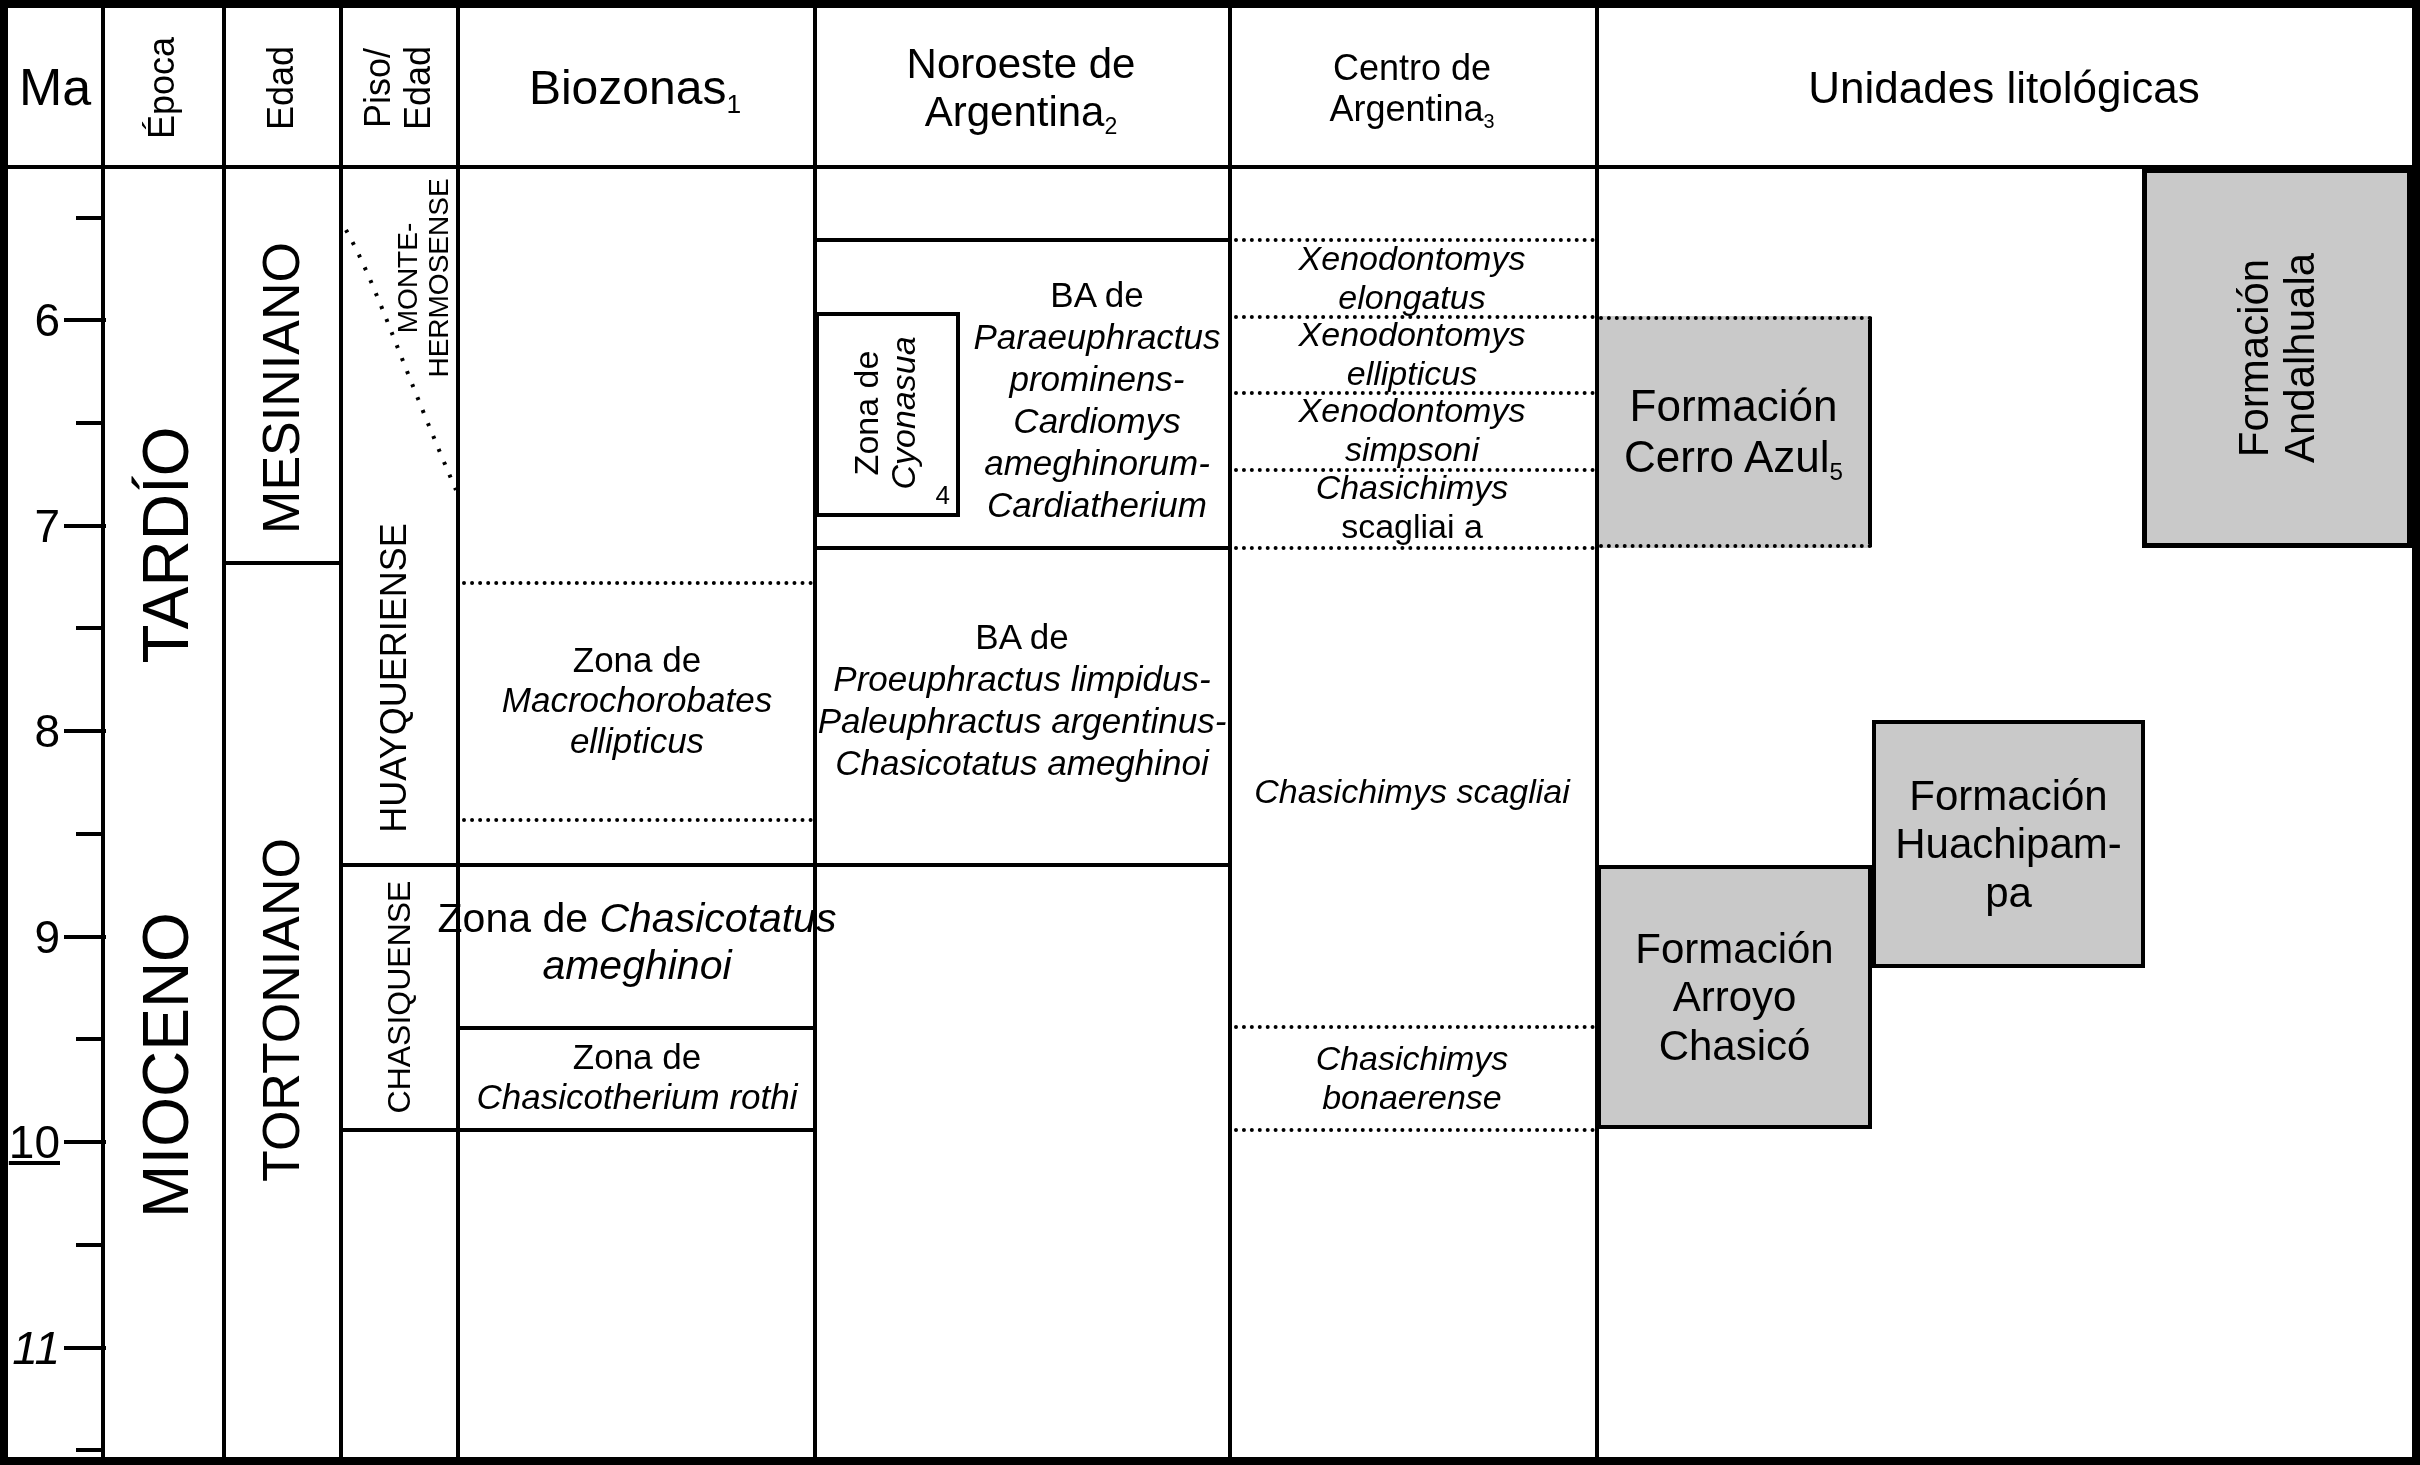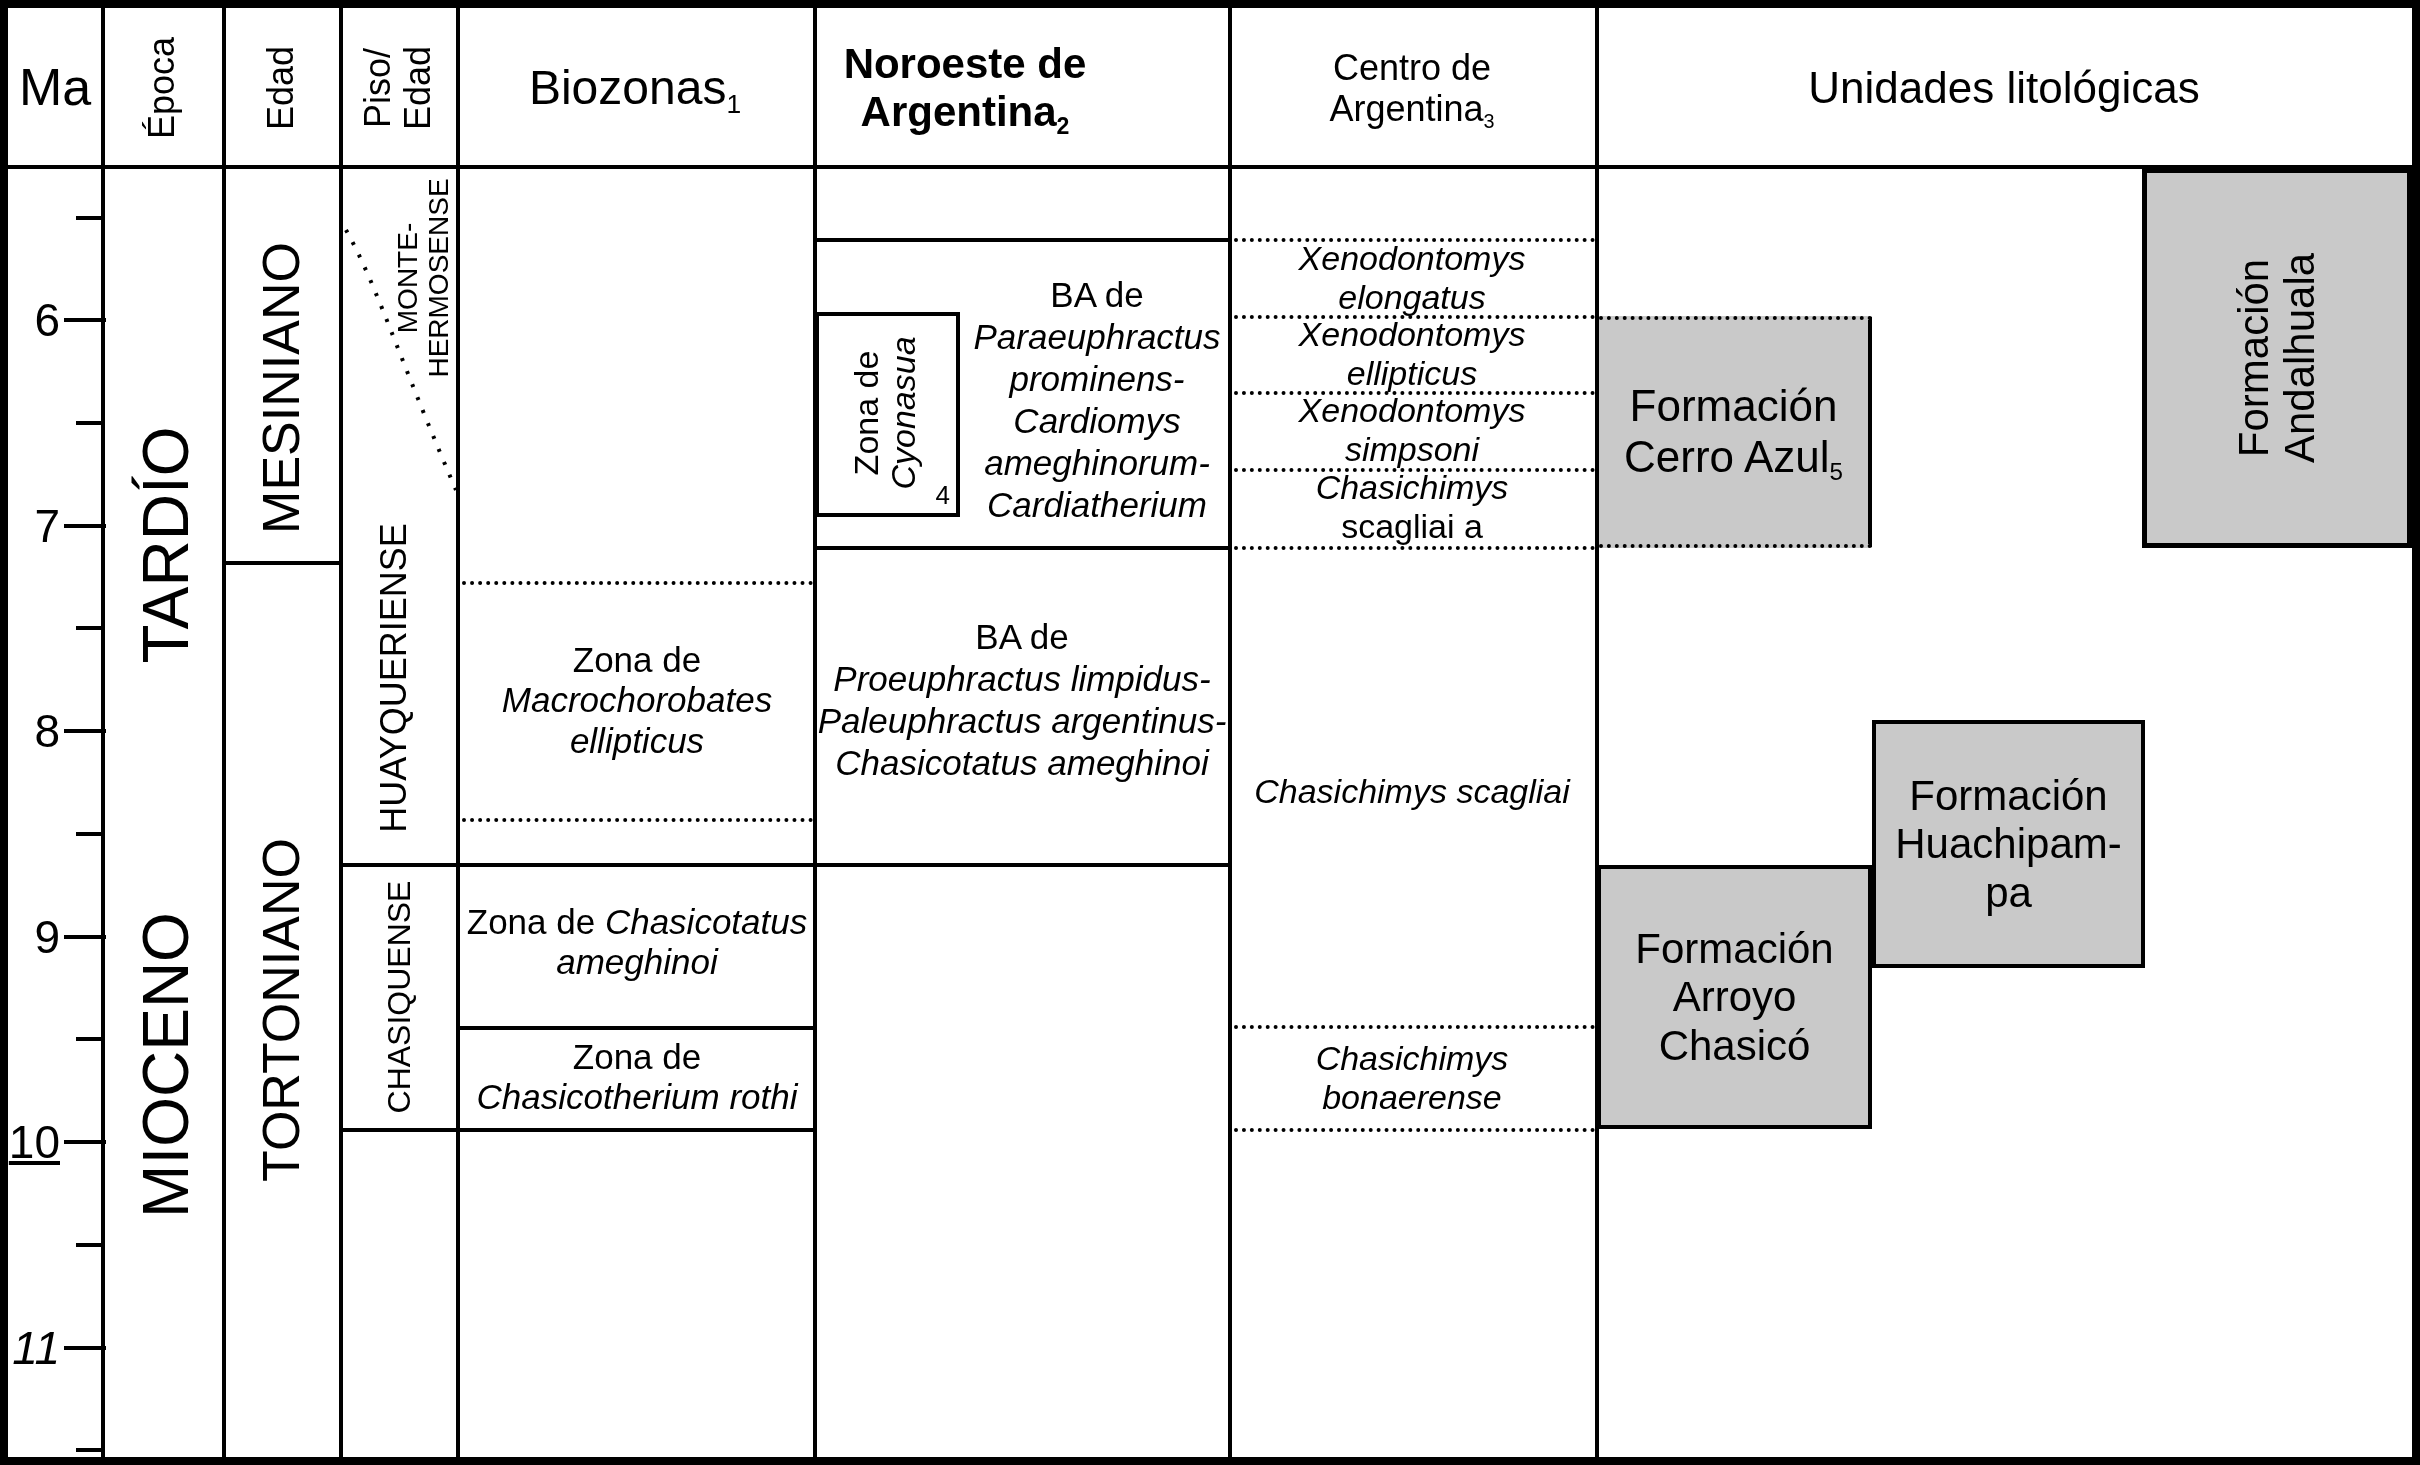--- a/index.html
+++ b/index.html
@@ -35,21 +35,21 @@
   <div class="txt" style="left:55px;top:88px;font-size:52px;">Ma</div>
   <div class="rot" style="left:162px;top:88px;font-size:36px;">Época</div>
   <div class="rot" style="left:281px;top:88px;font-size:36px;">Edad</div>
   <div class="rot" style="left:398px;top:88px;font-size:36px;">
     <div>Piso/</div>
     <div>Edad</div>
   </div>
   <div class="txt" style="left:635px;top:88px;font-size:48px;">
     <span>Biozonas</span><span class="sub">1</span>
   </div>
-  <div class="txt" style="left:965px;top:88px;font-size:42px;font-weight:bold;">
+  <div class="txt" style="left:1021px;top:88px;font-size:42px;">
     <div>Noroeste de</div>
     <div><span>Argentina</span><span class="sub">2</span></div>
   </div>
   <div class="txt" style="left:1412px;top:88px;font-size:36px;">
     <div>Centro de</div>
     <div><span>Argentina</span><span class="sub">3</span></div>
   </div>
   <div class="txt" style="left:2004px;top:88px;font-size:44px;">Unidades litológicas</div>
 
   <div class="tick" style="left:64px;width:42px;top:318px;"></div>
@@ -92,21 +92,21 @@
   <div class="dotline" style="left:462px;width:351px;top:581px;"></div>
   <div class="dotline" style="left:462px;width:351px;top:818px;"></div>
   <div class="hseg" style="left:341px;width:889px;top:863px;"></div>
   <div class="hseg" style="left:458px;width:357px;top:1026px;"></div>
   <div class="hseg" style="left:341px;width:474px;top:1128px;"></div>
   <div class="txt" style="left:637px;top:700px;font-size:35px;">
     <div>Zona de</div>
     <div><i>Macrochorobates</i></div>
     <div><i>ellipticus</i></div>
   </div>
-  <div class="txt" style="left:637px;top:942px;font-size:35px;">
+  <div class="txt" style="left:637px;top:942px;font-size:41px;">
     <div><span>Zona de </span><i>Chasicotatus</i></div>
     <div><i>ameghinoi</i></div>
   </div>
   <div class="txt" style="left:637px;top:1077px;font-size:35px;">
     <div>Zona de</div>
     <div><i>Chasicotherium rothi</i></div>
   </div>
 
   <div class="hseg" style="left:815px;width:415px;top:238px;"></div>
   <div class="hseg" style="left:815px;width:415px;top:546px;"></div>

